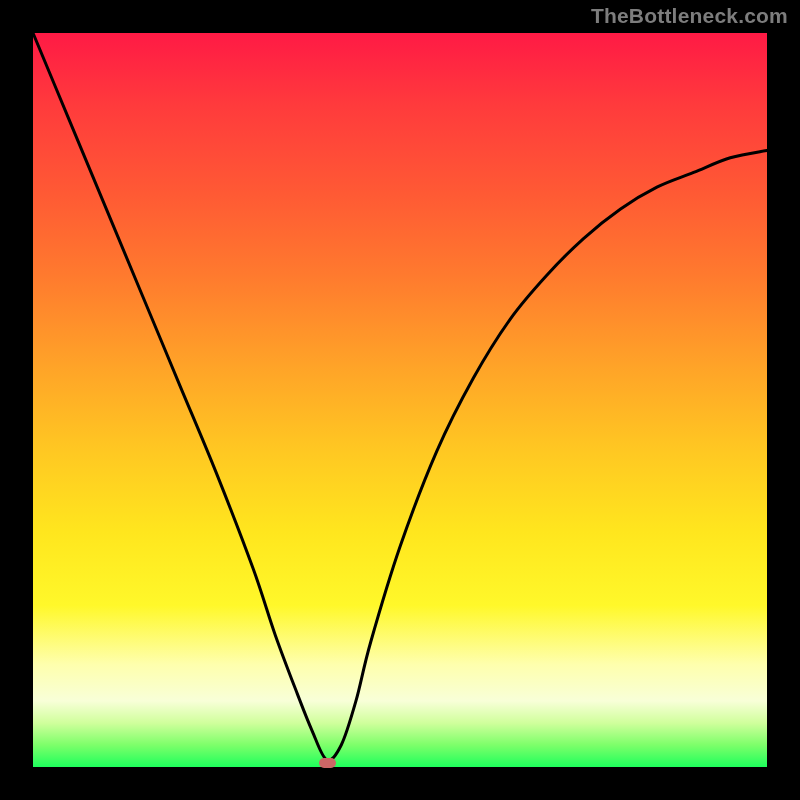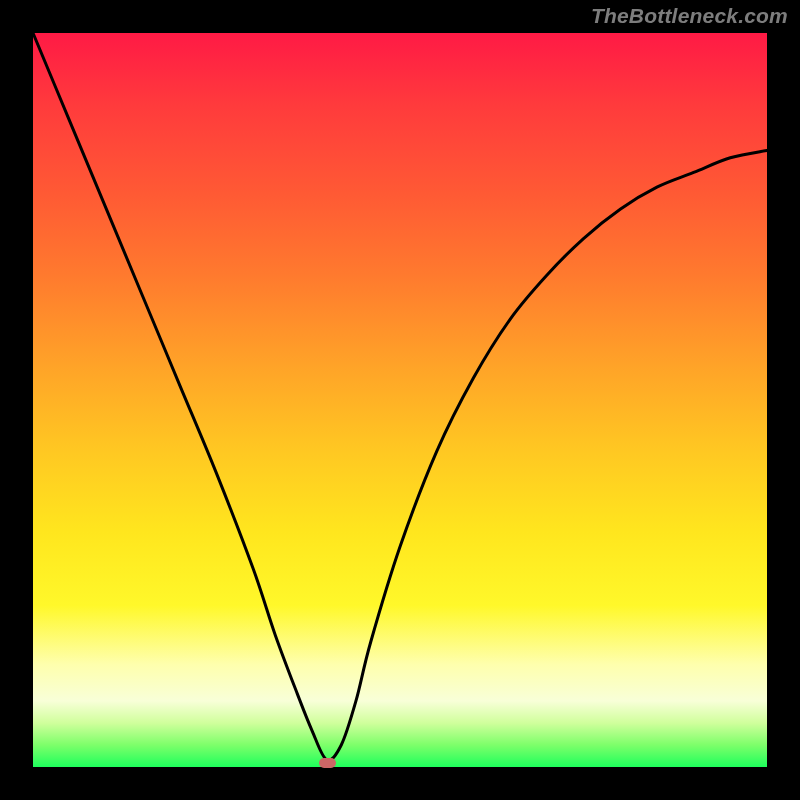--- a/index.html
+++ b/index.html
@@ -43,21 +43,20 @@
     );
   }
   .watermark {
     position: absolute;
     top: 4px;
     right: 12px;
     color: #7d7d7d;
     font-size: 21px;
     font-weight: 600;
     letter-spacing: 0.2px;
-    font-style: italic;
   }
   svg.curve {
     position: absolute;
     top: 0;
     left: 0;
     width: 734px;
     height: 734px;
     overflow: visible;
   }
   .marker {

